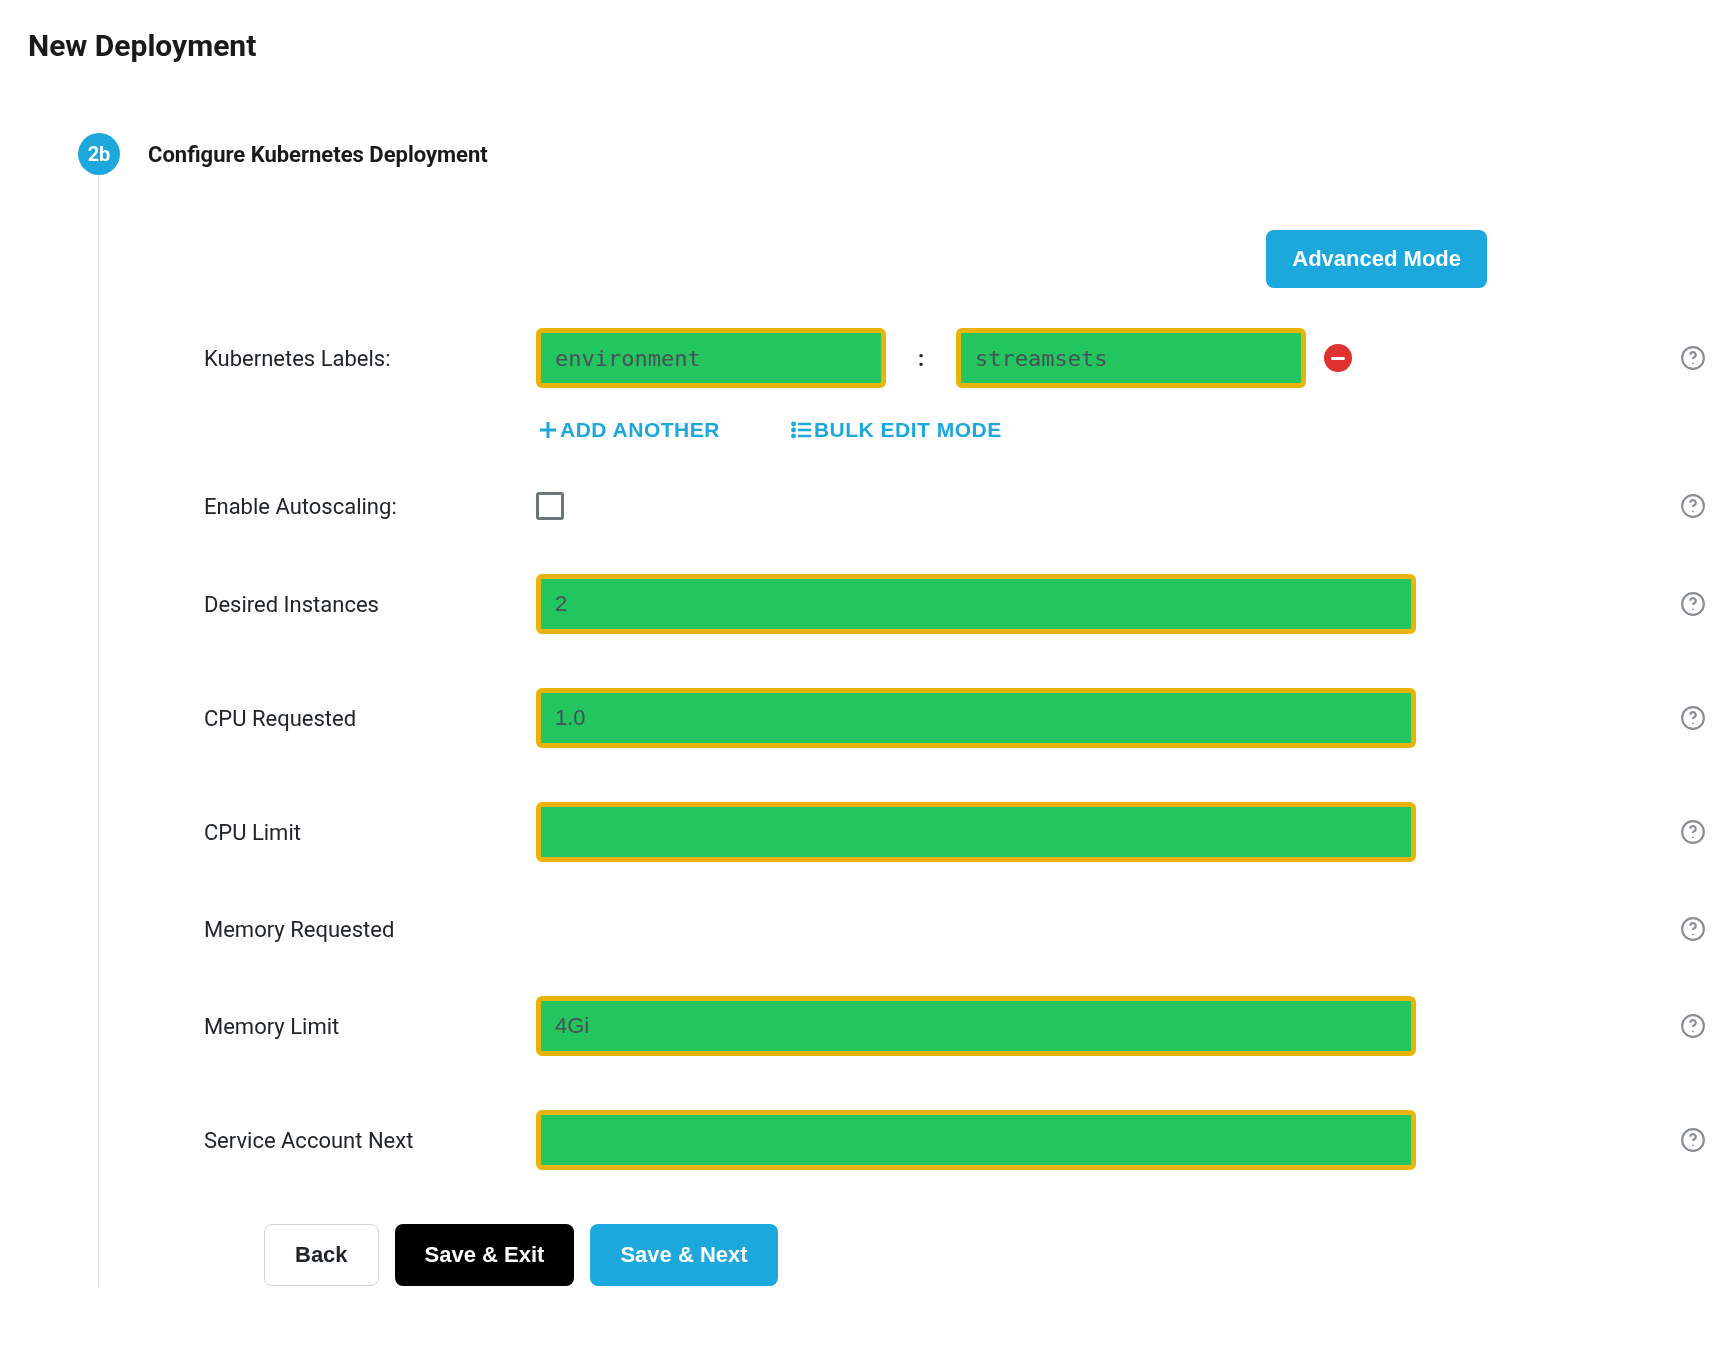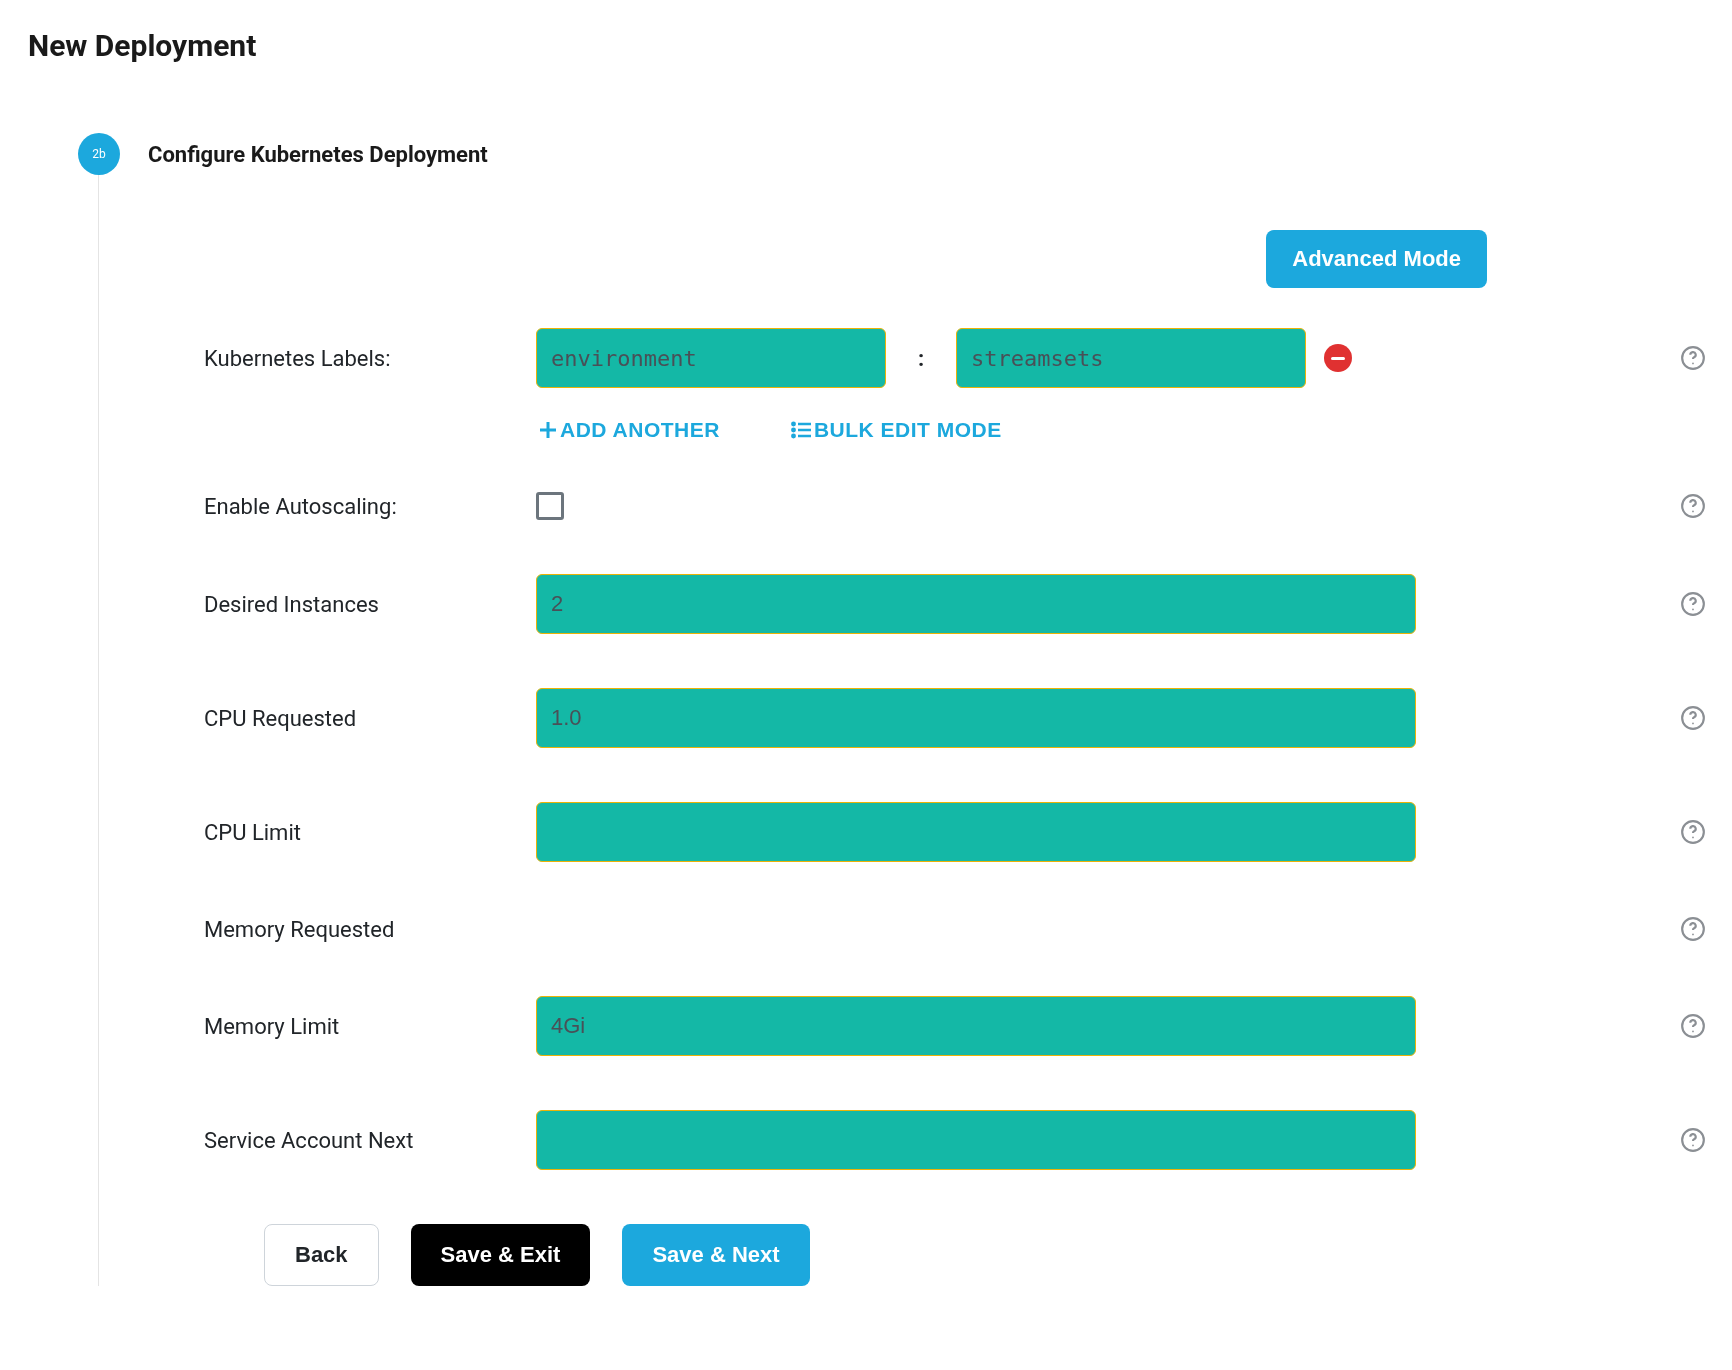--- a/index.html
+++ b/index.html
@@ -26,22 +26,22 @@
   align-items: center;
   margin-left: -126px;
   margin-bottom: 55px;
 }
 .step-badge {
   width: 42px;
   height: 42px;
   border-radius: 50%;
   background: #1ca8dd;
   color: #fff;
-  font-size: 12px;
-  font-weight: 400;
+  font-size: 20px;
+  font-weight: 700;
   display: inline-flex;
   align-items: center;
   justify-content: center;
   margin-right: 28px;
 }
 .step-title {
   font-size: 22px;
   font-weight: 700;
   color: #1a1a1a;
 }
@@ -73,26 +73,26 @@
   color: #212529;
 }
 .form-control {
   flex: 1;
   display: flex;
   align-items: center;
   max-width: 880px;
 }
 .input {
   height: 60px;
-  border: 1px solid #eab308;
+  border: 5px solid #eab308;
   border-radius: 6px;
   padding: 13px 14px;
   font-size: 22px;
   color: #495057;
-  background: #14b8a6;
+  background: #22c55e;
   width: 100%;
 }
 .input.mono { font-family: ui-monospace, SFMono-Regular, Menlo, Consolas, monospace; font-size: 22px; color:#495057;}
 .kv-pair { display: flex; align-items: center; gap: 0; }
 .kv-pair .input { width: 350px; }
 .kv-colon {
   font-size: 22px;
   font-weight: 700;
   color: #212529;
   width: 70px;
@@ -153,21 +153,21 @@
 .checkbox {
   width: 28px;
   height: 28px;
   border: 3px solid #6c757d;
   border-radius: 3px;
   background: #fff;
   cursor: pointer;
 }
 .footer-actions {
   display: flex;
-  gap: 32px;
+  gap: 16px;
   margin-top: 40px;
   margin-left: 60px;
 }
 .btn {
   height: 62px;
   padding: 0 30px;
   border-radius: 8px;
   font-size: 22px;
   font-weight: 700;
   cursor: pointer;

